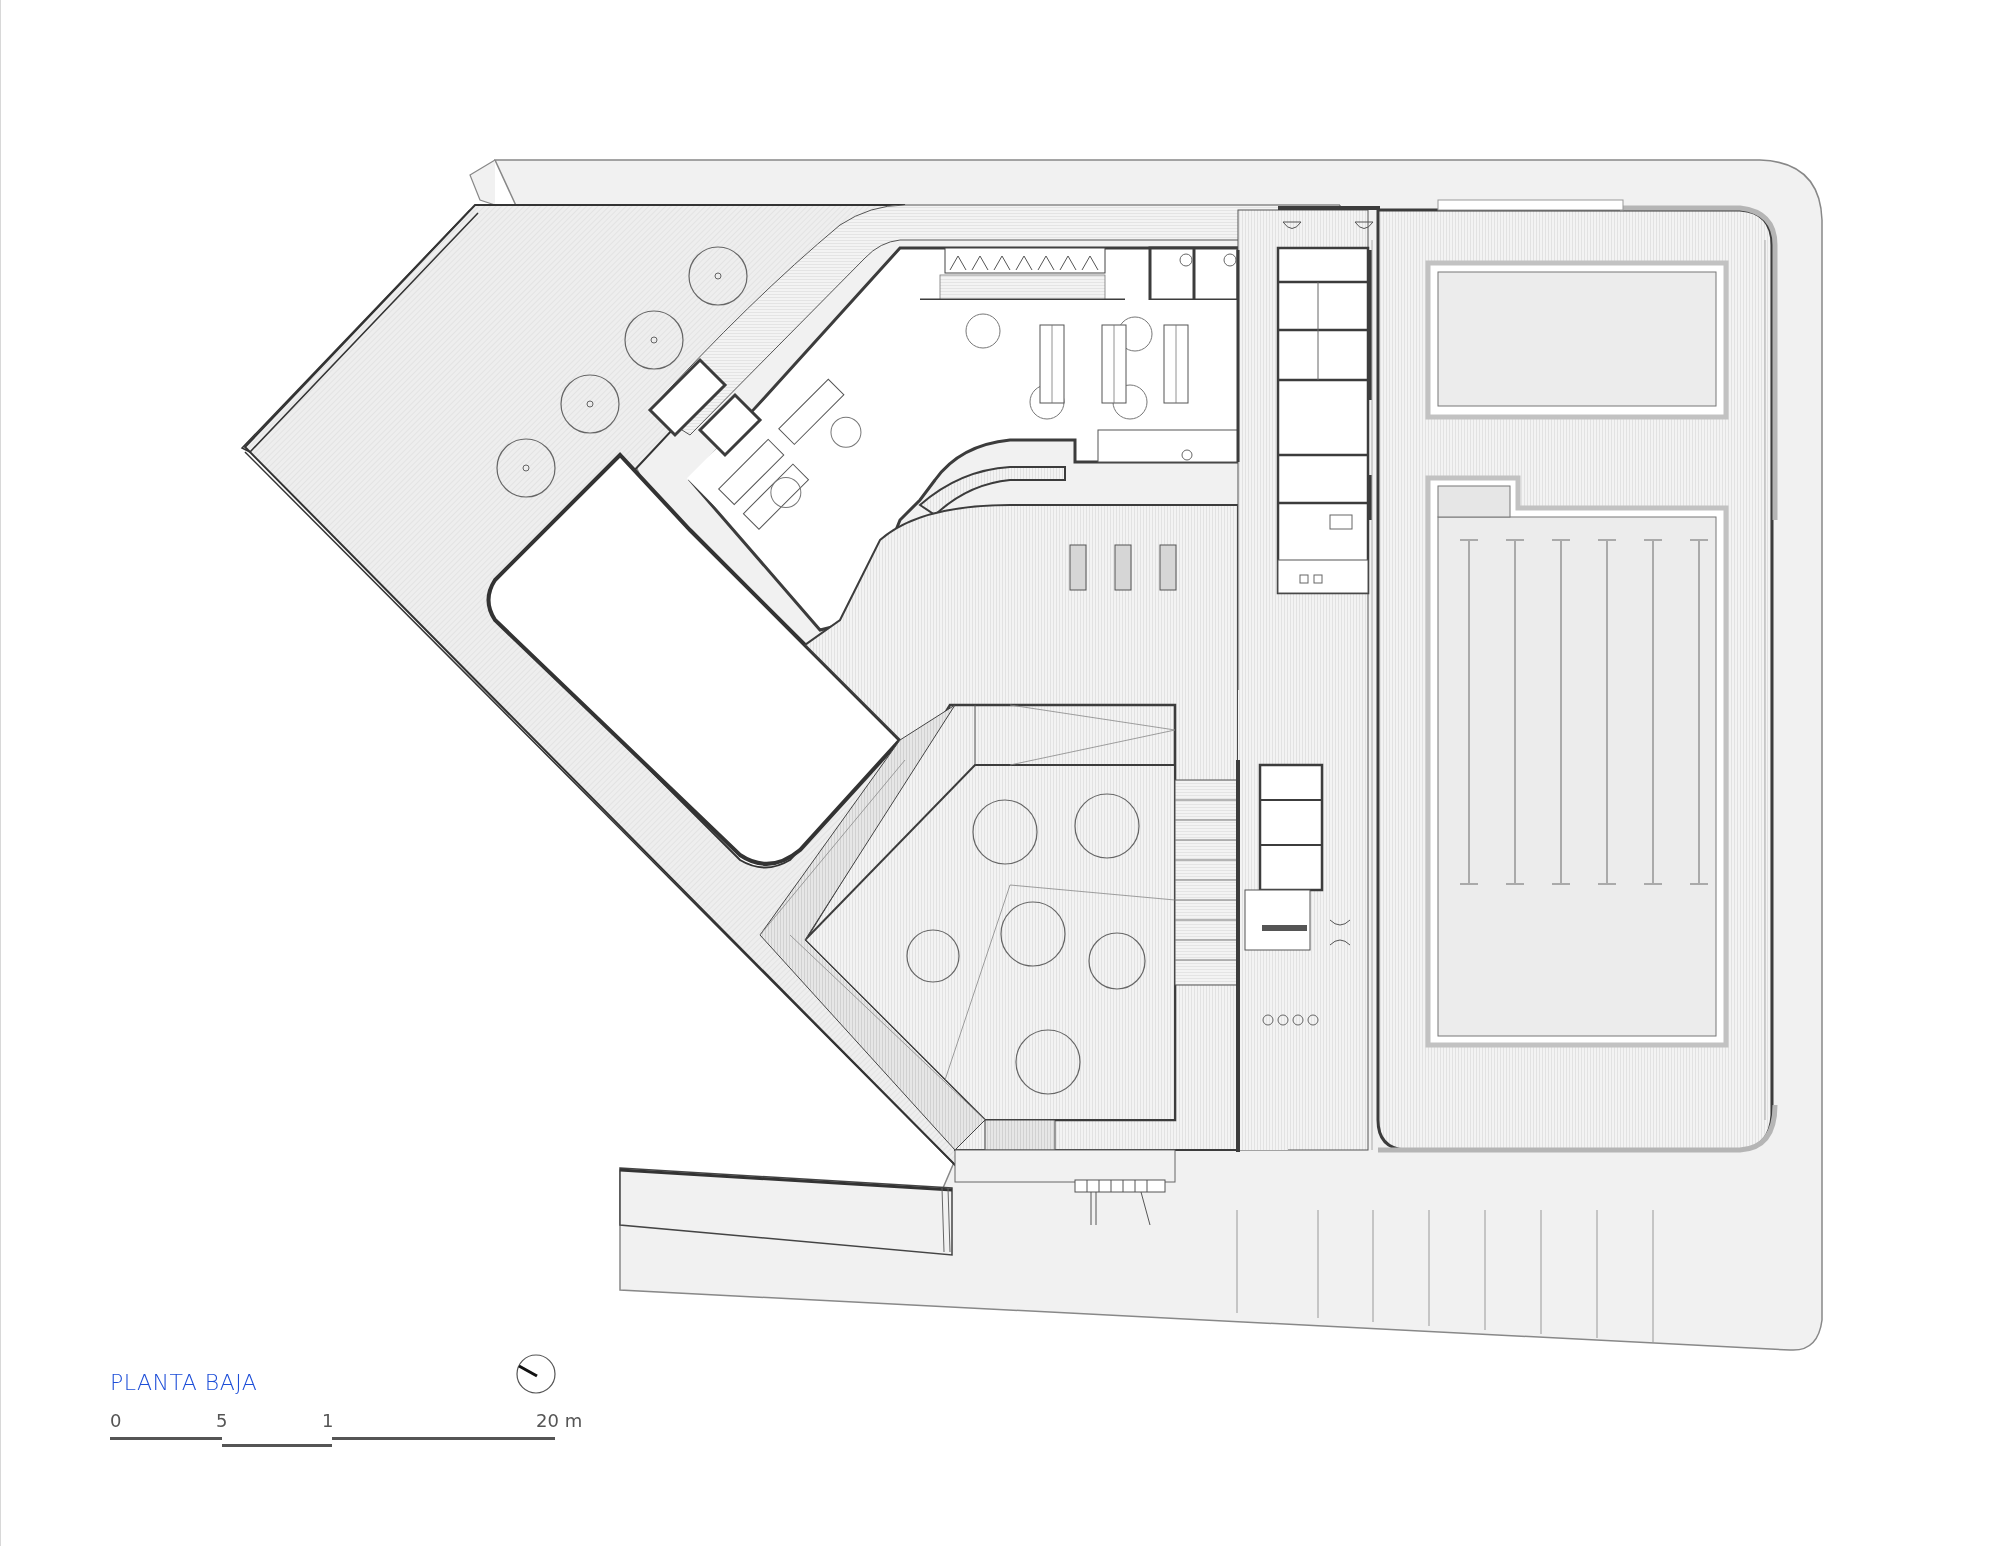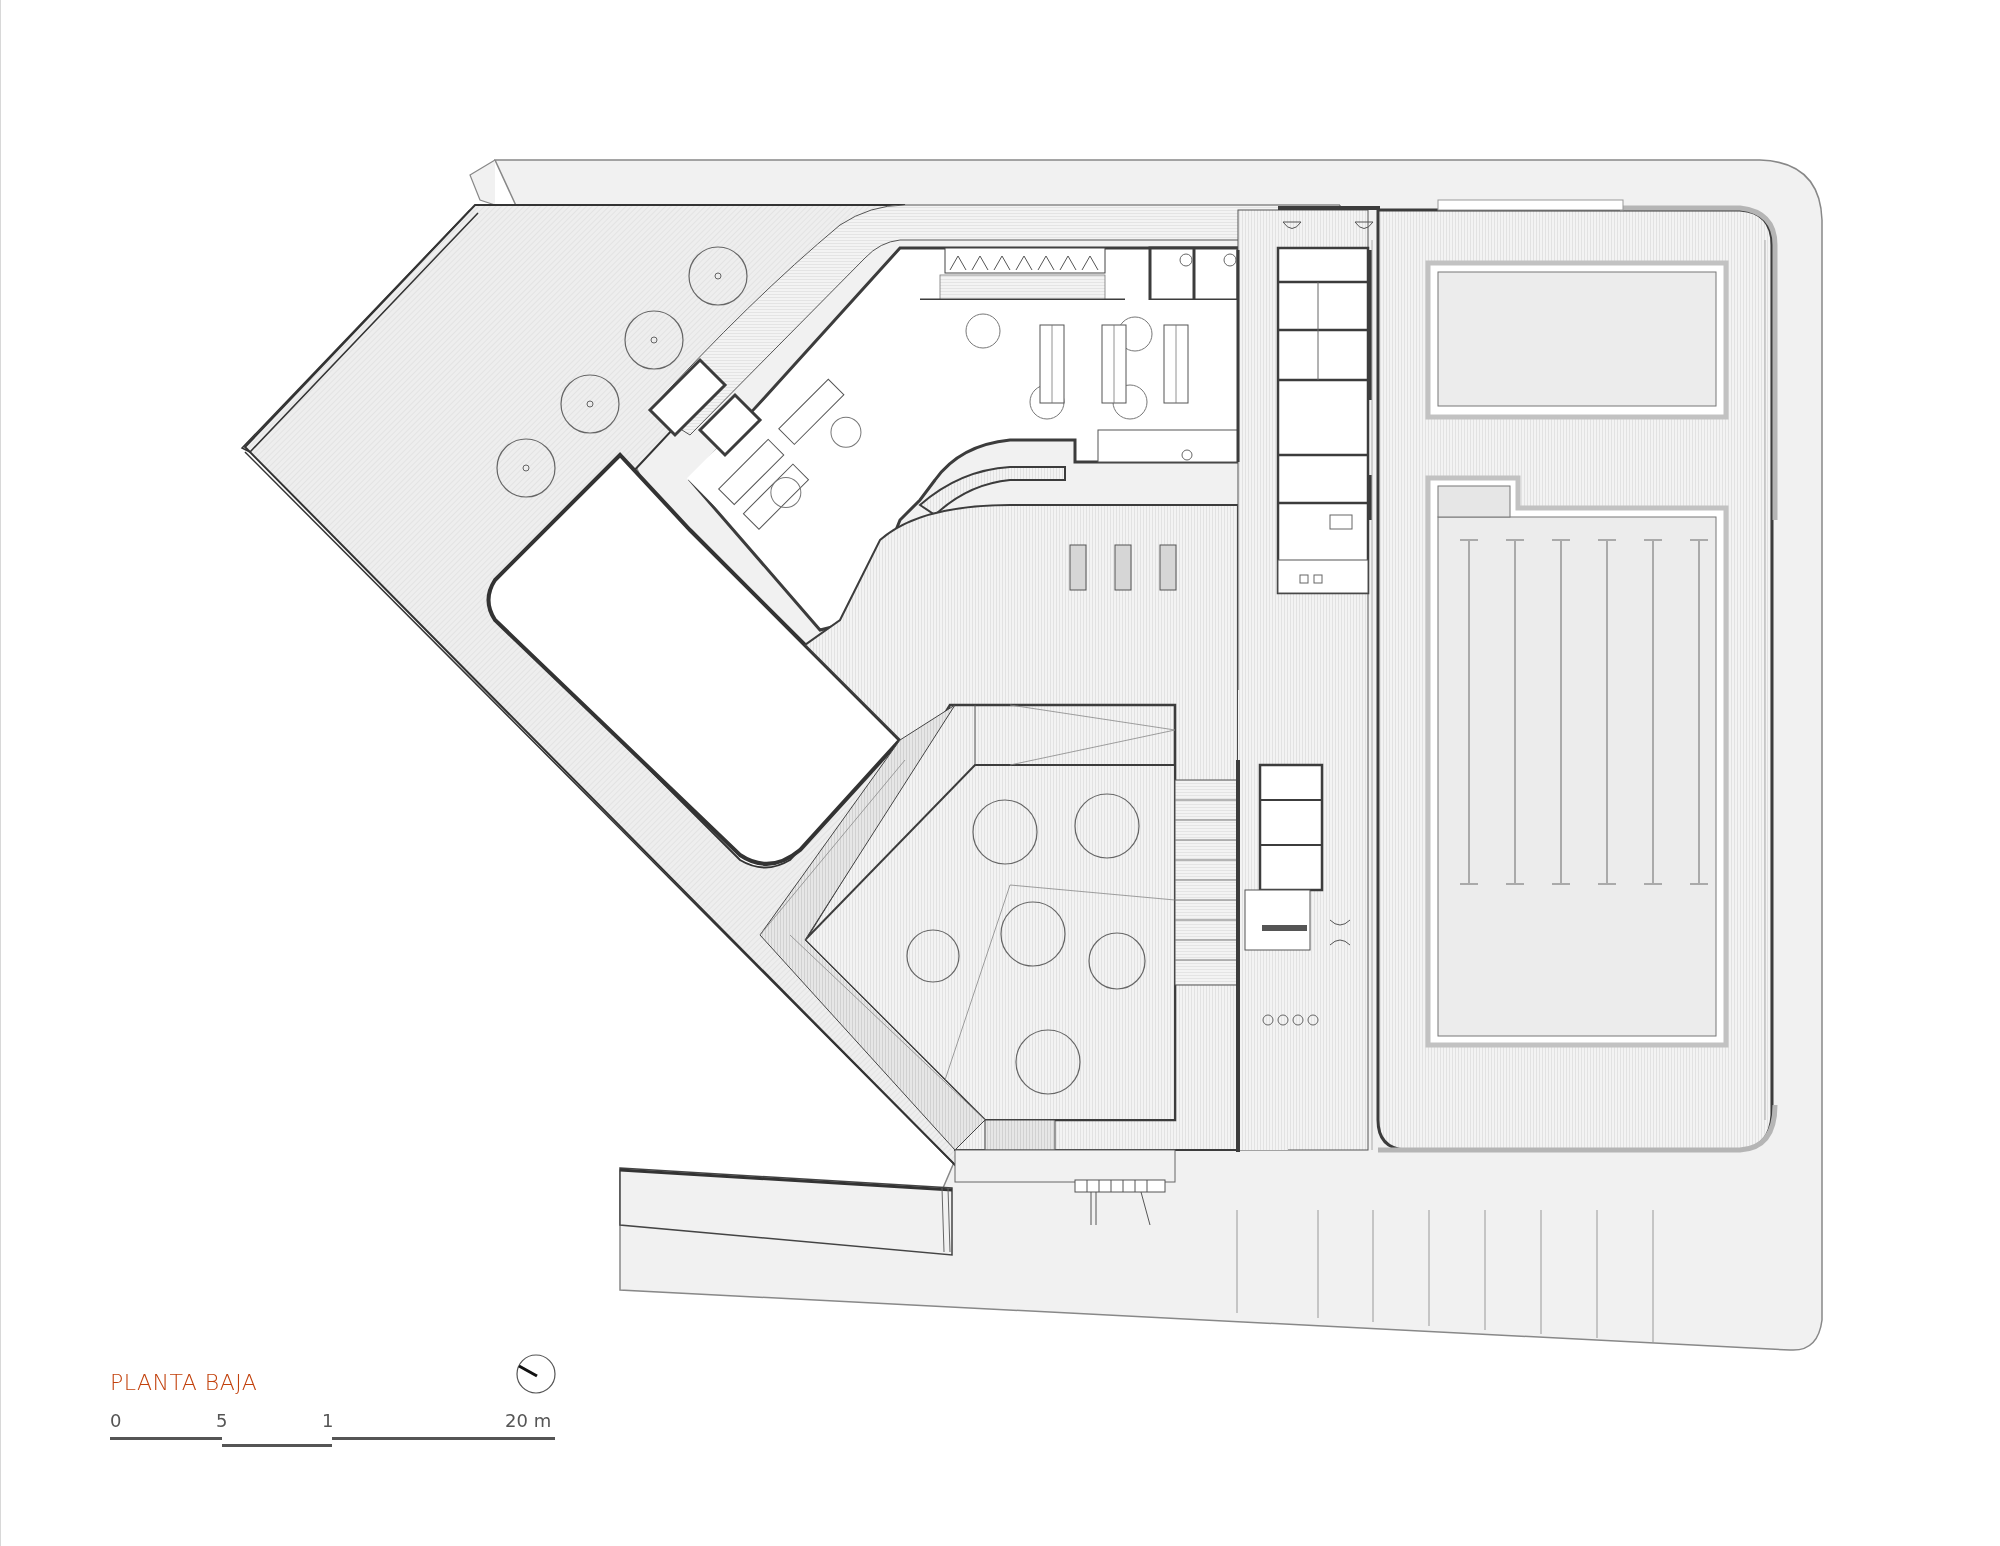--- a/index.html
+++ b/index.html
@@ -1,19 +1,19 @@
 <!DOCTYPE html>
 <html><head>
 <meta charset="utf-8">
 <style>
   html, body { margin: 0; padding: 0; background: #ffffff; }
   body { width: 2000px; height: 1546px; position: relative; overflow: hidden; font-family: "DejaVu Sans", sans-serif; }
   .frame { position: absolute; left: 0; top: 0; width: 2000px; height: 1546px; border-left: 1px solid #d8d8d8; box-sizing: border-box; }
   svg { position: absolute; left: 0; top: 0; }
-  .title-text { position: absolute; left: 110px; top: 1370px; font-size: 22px; color: #c2410c; letter-spacing: 0.5px; font-family: "DejaVu Sans", sans-serif; font-weight: 300; }
+  .title-text { position: absolute; left: 110px; top: 1370px; font-size: 22px; color: #1d4ed8; letter-spacing: 0.5px; font-family: "DejaVu Sans", sans-serif; font-weight: 300; }
   .scale-tick { position: absolute; top: 1410px; font-size: 18px; color: #555555; font-family: "DejaVu Sans", sans-serif; }
 </style>
 </head>
 <body>
 
 <div class="frame"></div>
 
 <svg width="2000" height="1546" viewBox="0 0 2000 1546">
   <defs>
     <pattern id="hatchV" width="3" height="3" patternUnits="userSpaceOnUse">
@@ -267,13 +267,13 @@
   <g>
     <circle cx="536" cy="1374" r="19" fill="#fff" stroke="#555" stroke-width="1.2"></circle>
     <line x1="519" y1="1366" x2="537" y2="1376" stroke="#111" stroke-width="3"></line>
   </g>
 </svg>
 
 <div class="title-text">PLANTA BAJA</div>
 <div class="scale-tick" style="left:110px">0</div>
 <div class="scale-tick" style="left:216px">5</div>
 <div class="scale-tick" style="left:322px">1</div>
-<div class="scale-tick" style="left:505px">20 m</div>
+<div class="scale-tick" style="left:536px">20 m</div>
 
 </body></html>

